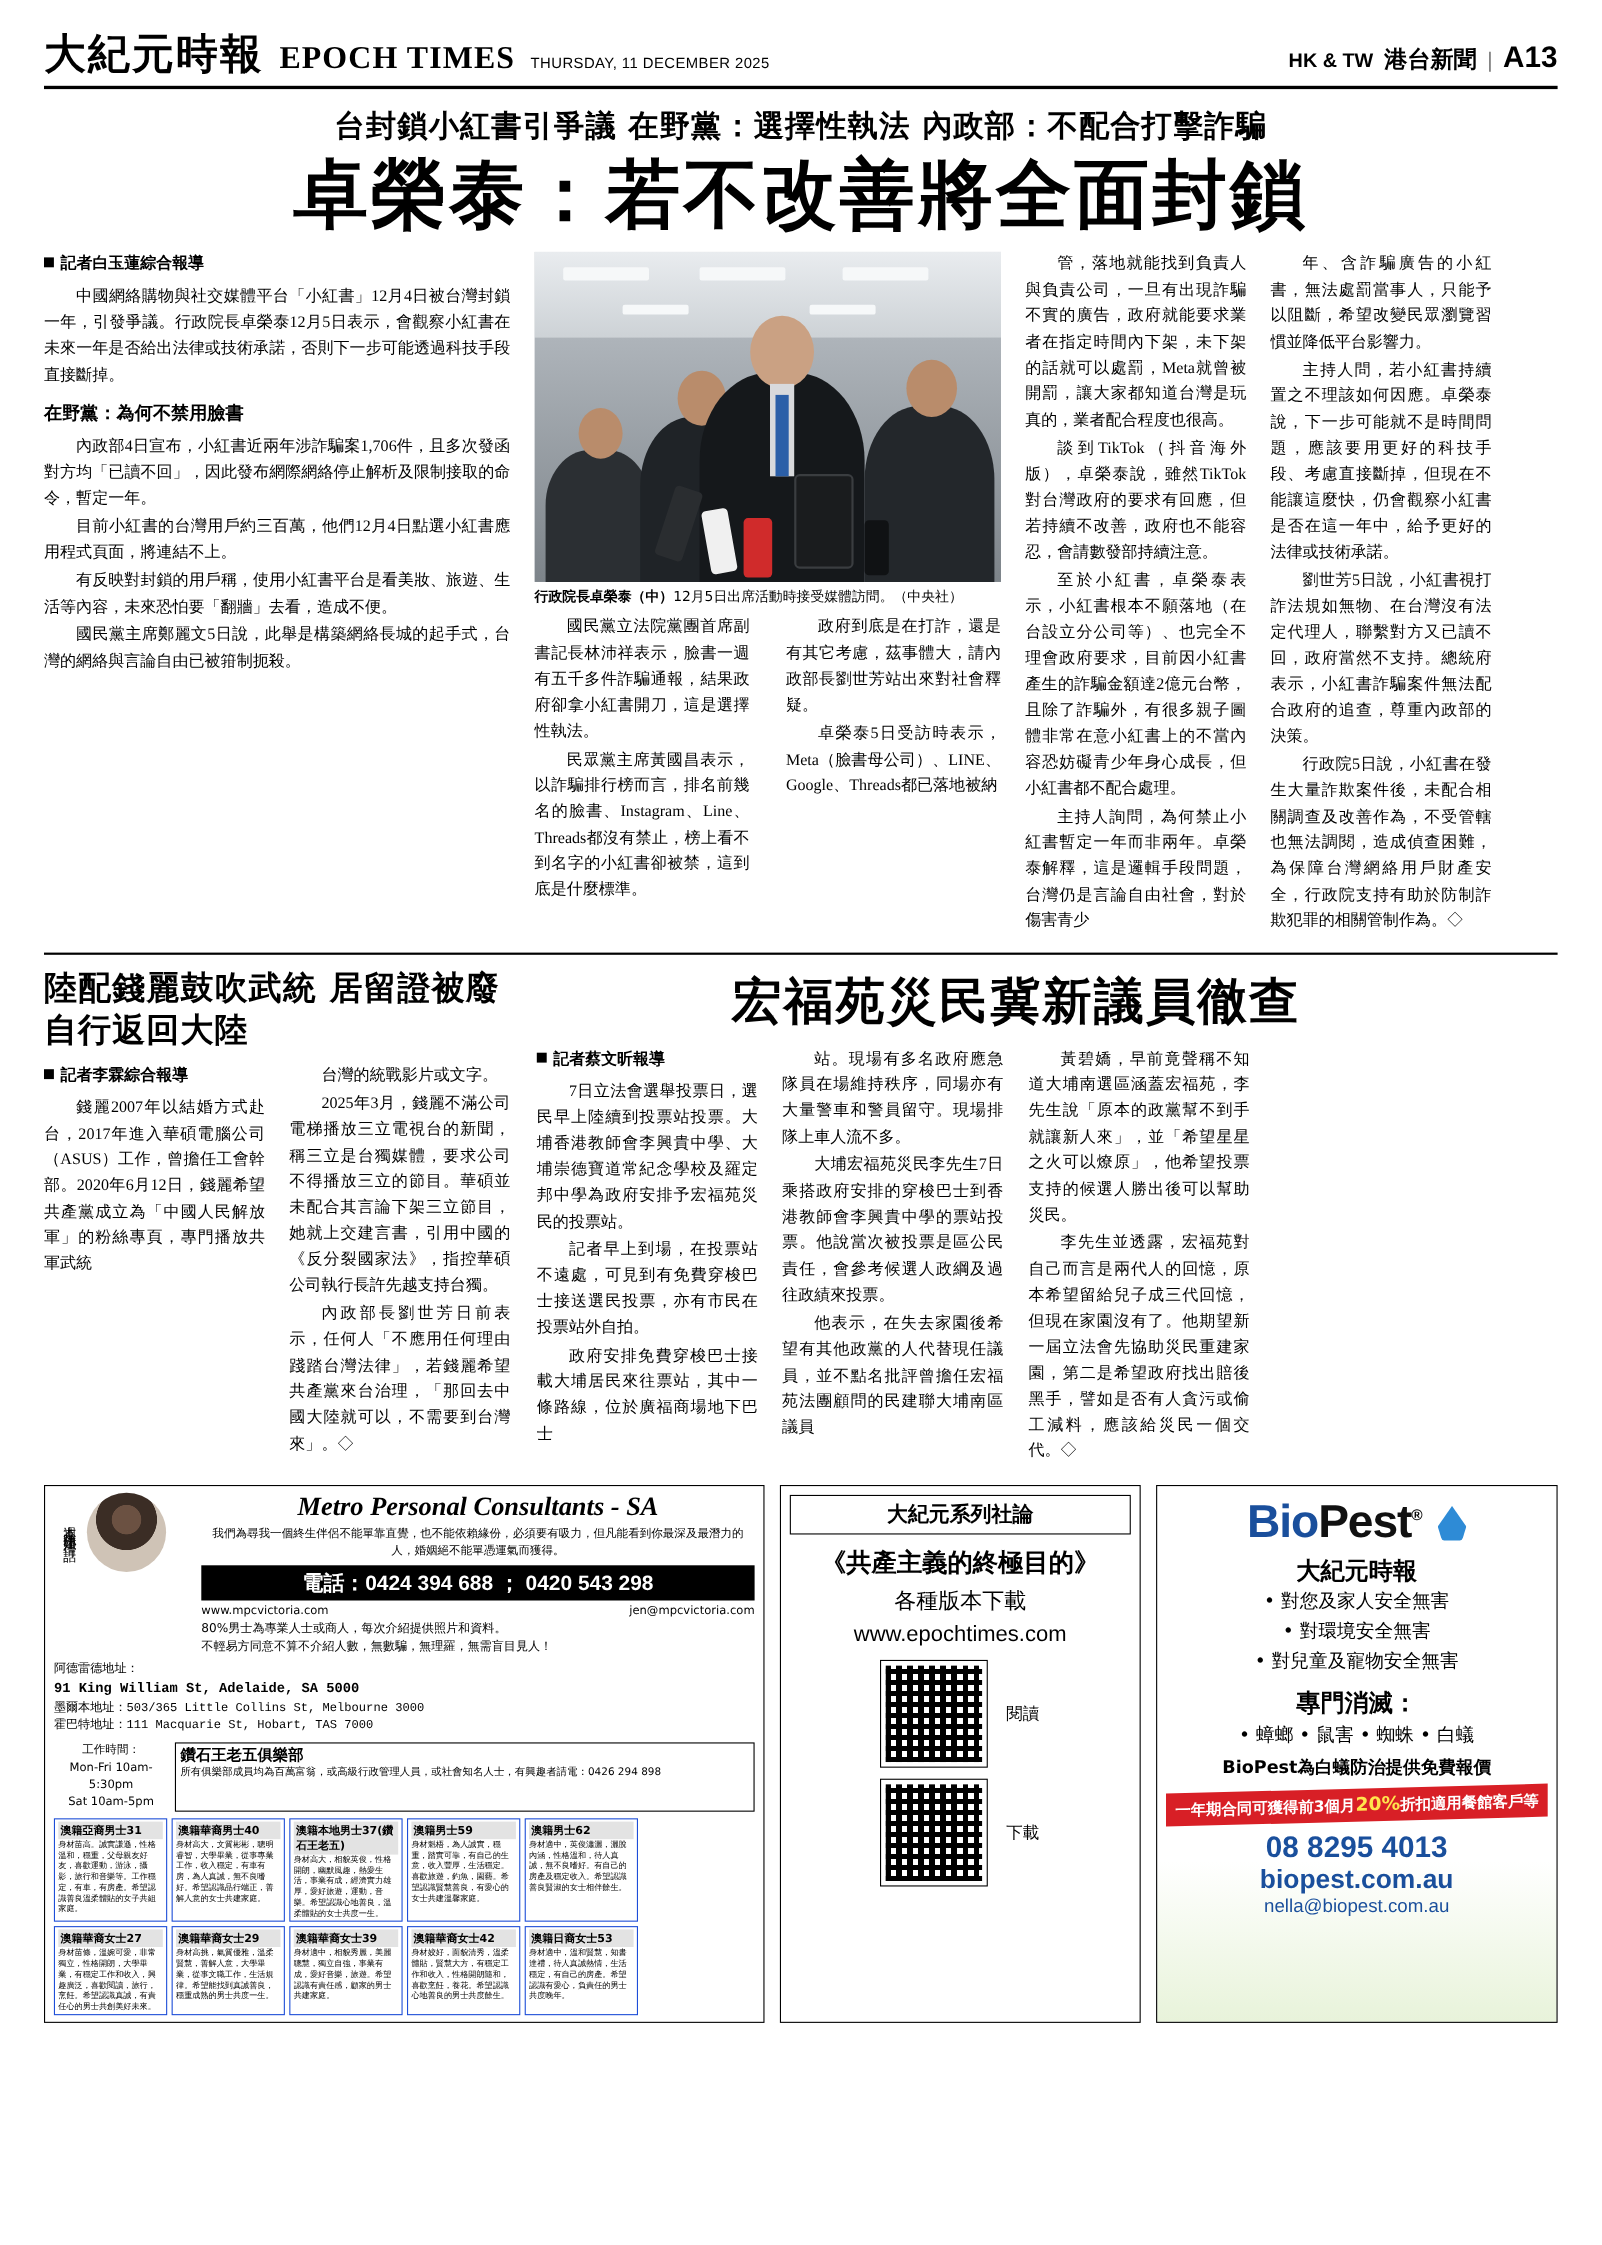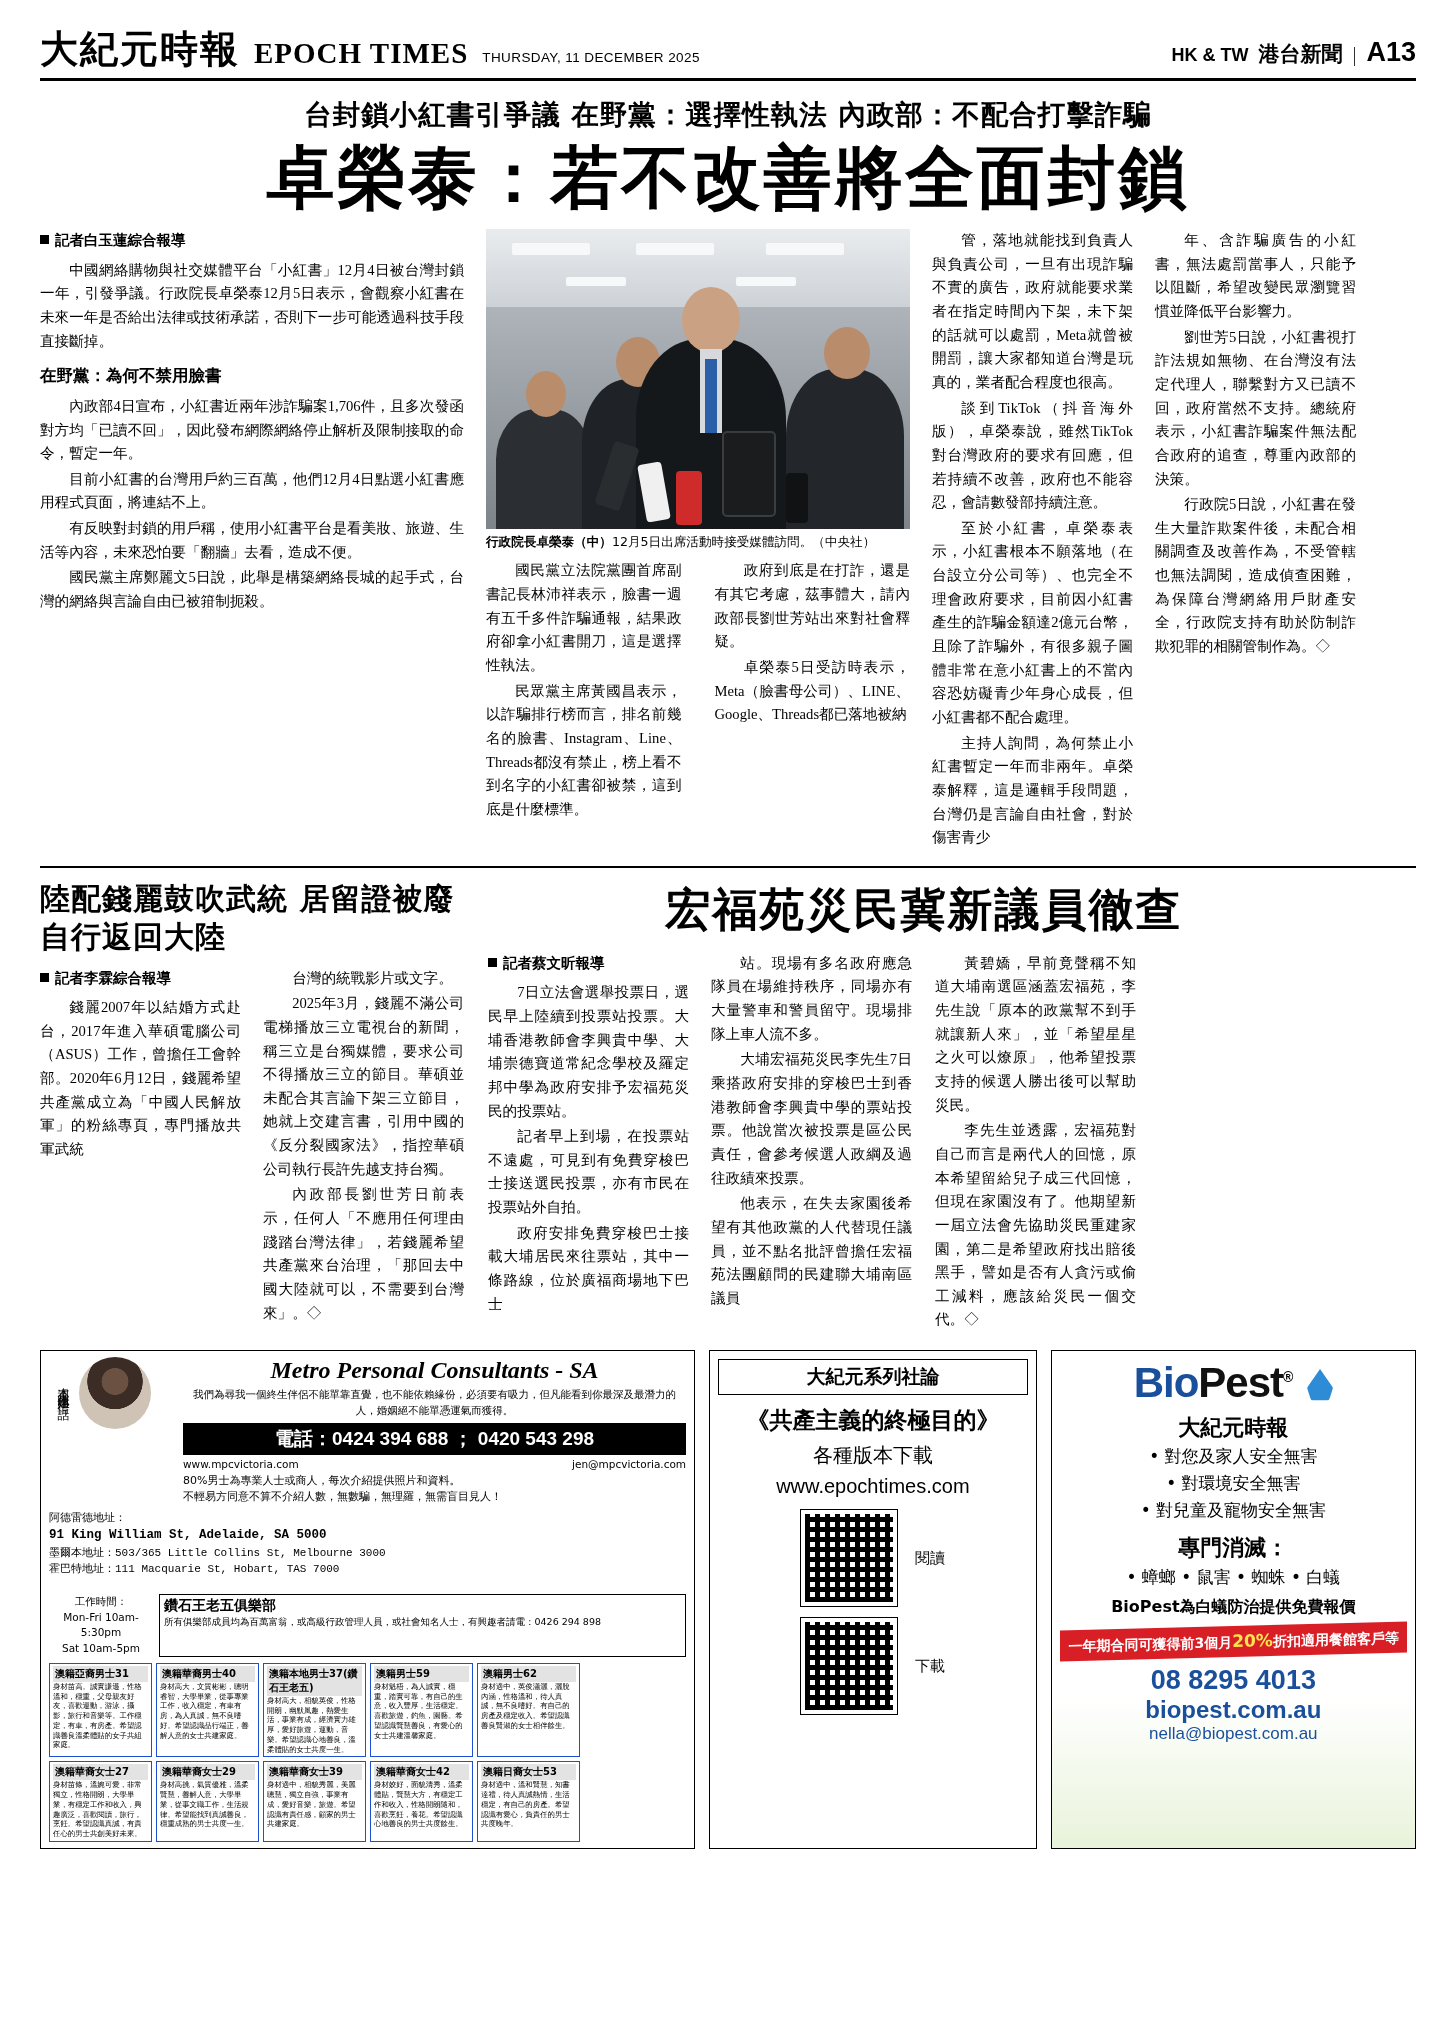--- a/index.html
+++ b/index.html
@@ -83,21 +83,21 @@
        radial-gradient(circle at 50% 34%, #6b5142 0 22%, #3b2d25 23% 46%, #cfc3b6 47% 100%);
        display:inline-block; vertical-align:top; }
   .metro-title { font-family:"Liberation Serif", serif; font-weight:bold; font-style:italic; font-size:24px; text-align:center; }
   .metro-sub { font-family:"DejaVu Sans", sans-serif; font-size:10.5px; line-height:1.5; text-align:center; margin-top:3px; }
   .metro-phone { background:#000; color:#fff; font-family:"Liberation Sans", sans-serif; font-weight:bold;
                  font-size:19px; text-align:center; padding:3px 0; margin-top:4px; }
   .metro-web { display:flex; justify-content:space-between; font-family:"DejaVu Sans", sans-serif; font-size:10.5px; margin-top:3px; }
   .metro-note { font-family:"DejaVu Sans", sans-serif; font-size:11px; text-align:left; line-height:1.5; margin-top:3px; }
   .metro-addr { font-family:Liberation Mono, monospace; font-size:11px; line-height:1.5; margin-top:4px; }
   .metro-addr .big { font-weight:bold; font-size:12.5px; }
-  .metro-cols { display:flex; gap:6px; margin-top:16px; }
+  .metro-cols { display:flex; gap:6px; margin-top:6px; }
   .metro-hours { width:104px; font-family:"DejaVu Sans", sans-serif; font-size:10.5px; text-align:center; line-height:1.5; }
   .diamond-box { flex:1; border:1px solid #000; padding:2px 4px; }
   .diamond-title { font-family:"DejaVu Sans", sans-serif; font-weight:bold; font-size:14px; }
   .diamond-text { font-family:"DejaVu Sans", sans-serif; font-size:9.5px; line-height:1.45; }
   .profiles { display:flex; flex-wrap:wrap; gap:4px; margin-top:6px; }
   .pf { width:103px; border:1px solid #1d4ed8; padding:2px 3px; }
   .pf-t { font-family:"DejaVu Sans", sans-serif; font-weight:bold; font-size:10px; background:#e3e3e3; padding:1px 2px; }
   .pf-b { font-family:"DejaVu Sans", sans-serif; font-size:7.4px; line-height:1.32; }
 
   .ad-epoch { width:330px; border:1px solid #000; padding:8px; text-align:center; }
@@ -218,20 +218,21 @@
 
     <div class="col" style="display:flex; gap:22px;">
       <div style="width:201px;">
         <p class="para">管，落地就能找到負責人與負責公司，一旦有出現詐騙不實的廣告，政府就能要求業者在指定時間內下架，未下架的話就可以處罰，Meta就曾被開罰，讓大家都知道台灣是玩真的，業者配合程度也很高。</p>
         <p class="para">談到TikTok（抖音海外版），卓榮泰說，雖然TikTok對台灣政府的要求有回應，但若持續不改善，政府也不能容忍，會請數發部持續注意。</p>
         <p class="para">至於小紅書，卓榮泰表示，小紅書根本不願落地（在台設立分公司等）、也完全不理會政府要求，目前因小紅書產生的詐騙金額達2億元台幣，且除了詐騙外，有很多親子圖體非常在意小紅書上的不當內容恐妨礙青少年身心成長，但小紅書都不配合處理。</p>
         <p class="para">主持人詢問，為何禁止小紅書暫定一年而非兩年。卓榮泰解釋，這是邏輯手段問題，台灣仍是言論自由社會，對於傷害青少</p>
       </div>
       <div style="width:201px;">
         <p class="para">年、含詐騙廣告的小紅書，無法處罰當事人，只能予以阻斷，希望改變民眾瀏覽習慣並降低平台影響力。</p>
+        <p class="para">主持人問，若小紅書持續置之不理該如何因應。卓榮泰說，下一步可能就不是時間問題，應該要用更好的科技手段、考慮直接斷掉，但現在不能讓這麼快，仍會觀察小紅書是否在這一年中，給予更好的法律或技術承諾。</p>
         <p class="para">劉世芳5日說，小紅書視打詐法規如無物、在台灣沒有法定代理人，聯繫對方又已讀不回，政府當然不支持。總統府表示，小紅書詐騙案件無法配合政府的追查，尊重內政部的決策。</p>
         <p class="para">行政院5日說，小紅書在發生大量詐欺案件後，未配合相關調查及改善作為，不受管轄也無法調閱，造成偵查困難，為保障台灣網絡用戶財產安全，行政院支持有助於防制詐欺犯罪的相關管制作為。◇</p>
       </div>
     </div>
   </div>
 
   <div class="sec-rule"></div>
 
   <div class="sec2">
     <div class="sec2-left">

